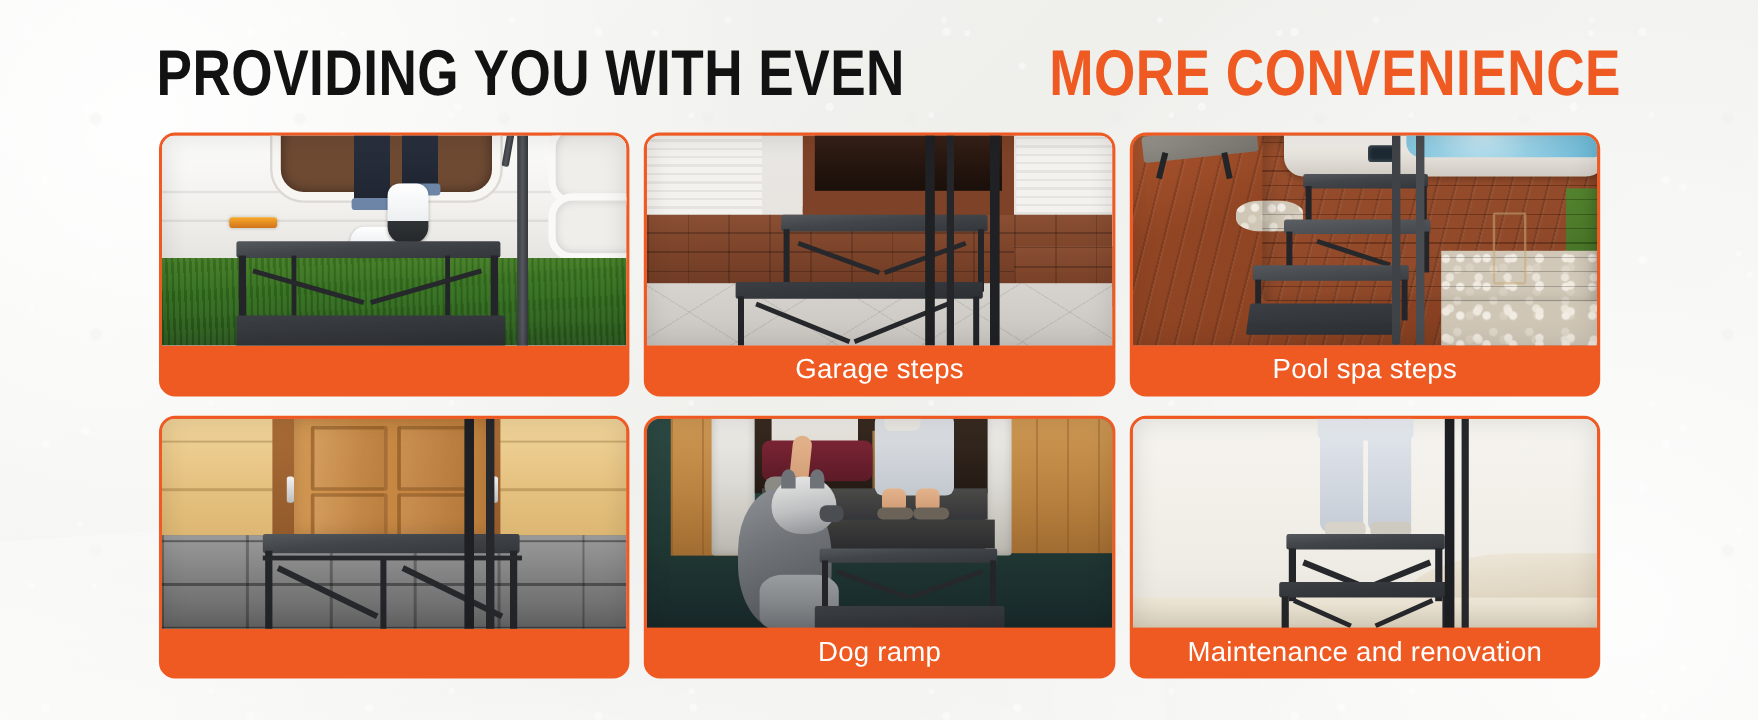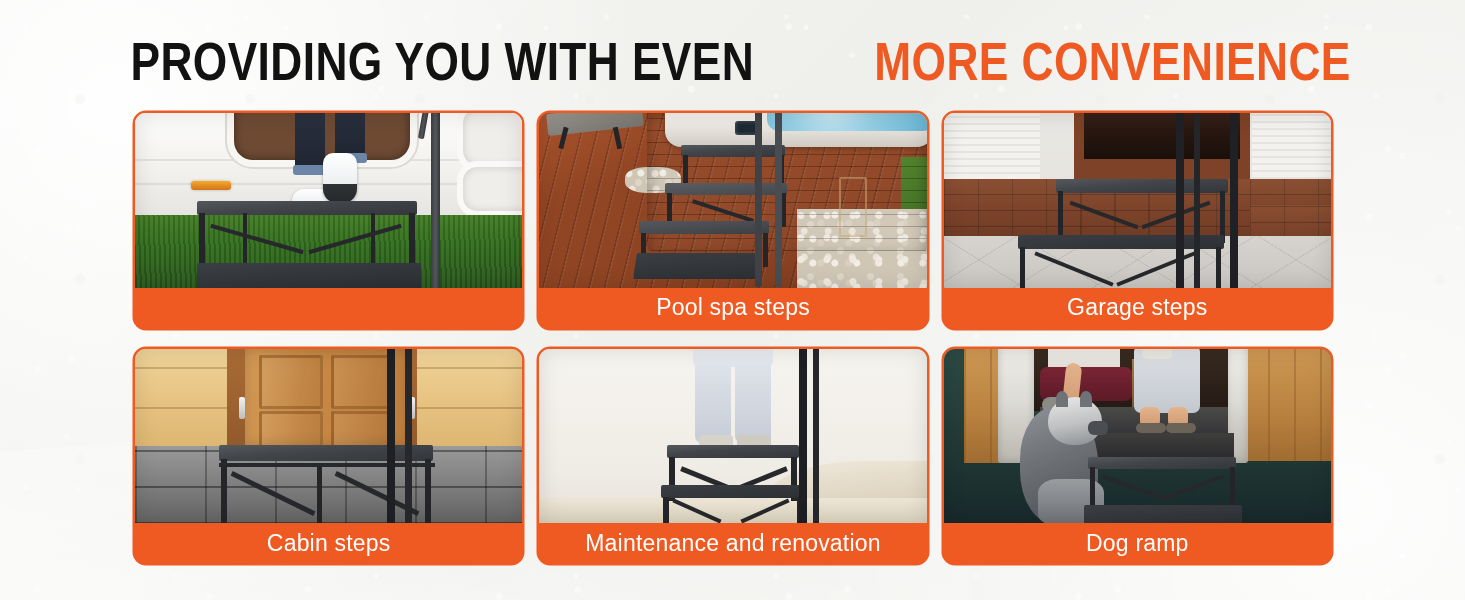--- a/index.html
+++ b/index.html
@@ -301,20 +301,56 @@
           <div class="rail" style="left:296px; top:-10px; width:9px; height:190px;"></div>
           <div class="rail" style="left:286px; top:-10px; width:6px; height:36px; transform:rotate(10deg);"></div>
           <div class="edge-shade"></div>
         </div>
       </div>
     </div>
 
     <div class="card">
       <div class="card-photo">
         <div class="scene">
+          <div class="layer gar-wall"></div>
+          <div class="layer gar-sidewall" style="left:0; top:0; width:96px; height:66px;"></div>
+          <div class="layer gar-sidewall" style="left:308px; top:0; width:82px; height:92px;"></div>
+
+          <div class="layer gar-doorframe" style="left:130px; top:-6px; width:176px; height:72px;"></div>
+          <div class="layer gar-dark" style="left:140px; top:-6px; width:156px; height:52px;"></div>
+          <div class="layer gar-doorframe" style="left:130px; top:58px; width:176px; height:10px;"></div>
+
+          <div class="layer gar-brick" style="top:66px; height:64px;"></div>
+          <div class="layer gar-brick" style="top:92px; left:306px; width:84px; height:50px;"></div>
+
+          <div class="layer gar-floor" style="height:52px;"></div>
+
+          <div class="plat-top" style="left:112px; top:66px; width:172px; height:14px;"></div>
+          <div class="leg" style="left:114px; top:78px; width:5px; height:52px;"></div>
+          <div class="leg" style="left:276px; top:78px; width:5px; height:52px;"></div>
+          <div class="brace" style="left:124px; top:100px; width:72px; height:4px; transform:rotate(20deg);"></div>
+          <div class="brace" style="left:196px; top:100px; width:72px; height:4px; transform:rotate(-20deg);"></div>
+          <div class="plat-lower" style="left:74px; top:122px; width:206px; height:14px;"></div>
+          <div class="leg" style="left:76px; top:134px; width:5px; height:44px;"></div>
+          <div class="leg" style="left:272px; top:134px; width:5px; height:44px;"></div>
+          <div class="brace" style="left:88px; top:154px; width:84px; height:4px; transform:rotate(22deg);"></div>
+          <div class="brace" style="left:170px; top:154px; width:84px; height:4px; transform:rotate(-22deg);"></div>
+
+          <div class="rail" style="left:232px; top:-8px; width:8px; height:186px; background:#1f2124;"></div>
+          <div class="rail" style="left:250px; top:-8px; width:6px; height:186px; background:#24262a;"></div>
+          <div class="rail" style="left:286px; top:-8px; width:8px; height:186px; background:#1f2124;"></div>
+          <div class="edge-shade"></div>
+        </div>
+      </div>
+      <div class="card-caption">Garage steps</div>
+    </div>
+
+    <div class="card">
+      <div class="card-photo">
+        <div class="scene">
           <div class="layer spa-deck"></div>
 
           <div class="layer spa-lounger" style="left:8px; top:-4px; width:96px; height:22px; transform:rotate(-6deg);"></div>
           <div class="leg" style="left:22px; top:14px; width:5px; height:22px; transform:rotate(14deg);"></div>
           <div class="leg" style="left:76px; top:14px; width:5px; height:22px; transform:rotate(-12deg);"></div>
 
           <div class="layer spa-grass" style="right:0; top:44px; width:26px; height:86px;"></div>
 
           <div class="layer spa-gravel" style="left:86px; top:54px; width:56px; height:26px; border-radius:40%;"></div>
           <div class="layer spa-gravel" style="right:0; top:96px; width:130px; height:80px;"></div>
@@ -341,56 +377,20 @@
           <div class="rail" style="left:236px; top:-12px; width:7px; height:186px; background:#494c50;"></div>
           <div class="edge-shade"></div>
         </div>
       </div>
       <div class="card-caption">Pool spa steps</div>
     </div>
 
     <div class="card">
       <div class="card-photo">
         <div class="scene">
-          <div class="layer gar-wall"></div>
-          <div class="layer gar-sidewall" style="left:0; top:0; width:96px; height:66px;"></div>
-          <div class="layer gar-sidewall" style="left:308px; top:0; width:82px; height:92px;"></div>
-
-          <div class="layer gar-doorframe" style="left:130px; top:-6px; width:176px; height:72px;"></div>
-          <div class="layer gar-dark" style="left:140px; top:-6px; width:156px; height:52px;"></div>
-          <div class="layer gar-doorframe" style="left:130px; top:58px; width:176px; height:10px;"></div>
-
-          <div class="layer gar-brick" style="top:66px; height:64px;"></div>
-          <div class="layer gar-brick" style="top:92px; left:306px; width:84px; height:50px;"></div>
-
-          <div class="layer gar-floor" style="height:52px;"></div>
-
-          <div class="plat-top" style="left:112px; top:66px; width:172px; height:14px;"></div>
-          <div class="leg" style="left:114px; top:78px; width:5px; height:52px;"></div>
-          <div class="leg" style="left:276px; top:78px; width:5px; height:52px;"></div>
-          <div class="brace" style="left:124px; top:100px; width:72px; height:4px; transform:rotate(20deg);"></div>
-          <div class="brace" style="left:196px; top:100px; width:72px; height:4px; transform:rotate(-20deg);"></div>
-          <div class="plat-lower" style="left:74px; top:122px; width:206px; height:14px;"></div>
-          <div class="leg" style="left:76px; top:134px; width:5px; height:44px;"></div>
-          <div class="leg" style="left:272px; top:134px; width:5px; height:44px;"></div>
-          <div class="brace" style="left:88px; top:154px; width:84px; height:4px; transform:rotate(22deg);"></div>
-          <div class="brace" style="left:170px; top:154px; width:84px; height:4px; transform:rotate(-22deg);"></div>
-
-          <div class="rail" style="left:232px; top:-8px; width:8px; height:186px; background:#1f2124;"></div>
-          <div class="rail" style="left:250px; top:-8px; width:6px; height:186px; background:#24262a;"></div>
-          <div class="rail" style="left:286px; top:-8px; width:8px; height:186px; background:#1f2124;"></div>
-          <div class="edge-shade"></div>
-        </div>
-      </div>
-      <div class="card-caption">Garage steps</div>
-    </div>
-
-    <div class="card">
-      <div class="card-photo">
-        <div class="scene">
           <div class="layer cab-siding" style="height:100px;"></div>
 
           <div class="layer cab-doorwall" style="left:92px; top:0; width:190px; height:100px;"></div>
           <div class="layer cab-door" style="left:110px; top:-4px; width:164px; height:100px;"></div>
           <div class="cab-panel" style="left:124px; top:6px; width:58px; height:48px;"></div>
           <div class="cab-panel" style="left:196px; top:6px; width:58px; height:48px;"></div>
           <div class="cab-panel" style="left:124px; top:62px; width:58px; height:34px;"></div>
           <div class="cab-panel" style="left:196px; top:62px; width:58px; height:34px;"></div>
           <div class="cab-handle" style="left:104px; top:48px; width:6px; height:22px;"></div>
           <div class="cab-handle" style="left:274px; top:48px; width:6px; height:22px;"></div>
@@ -403,21 +403,67 @@
           <div class="leg" style="left:182px; top:116px; width:5px; height:60px;"></div>
           <div class="brace" style="left:92px; top:142px; width:92px; height:5px; transform:rotate(26deg);"></div>
           <div class="brace" style="left:196px; top:142px; width:92px; height:5px; transform:rotate(26deg);"></div>
           <div class="brace" style="left:84px; top:114px; width:216px; height:4px;"></div>
 
           <div class="rail" style="left:252px; top:-8px; width:8px; height:188px; background:#1e2023;"></div>
           <div class="rail" style="left:270px; top:-8px; width:7px; height:188px; background:#26282b;"></div>
           <div class="edge-shade"></div>
         </div>
       </div>
-      <div class="card-caption">Cabin steps</div>
+    </div>
+
+    <div class="card">
+      <div class="card-photo">
+        <div class="scene">
+          <div class="layer van-wall"></div>
+
+          <div class="layer van-wood" style="left:20px; top:-6px; width:58px; height:120px;"></div>
+          <div class="layer van-wood" style="left:298px; top:-6px; width:92px; height:118px;"></div>
+
+          <div class="layer van-door" style="left:54px; top:-6px; width:36px; height:120px;"></div>
+          <div class="layer van-door" style="left:282px; top:-6px; width:22px; height:120px;"></div>
+
+          <div class="layer" style="left:90px; top:-6px; width:194px; height:68px; background:linear-gradient(180deg,#3a2c22,#241a14);"></div>
+          <div class="layer" style="left:188px; top:10px; width:54px; height:50px; background:linear-gradient(180deg,#a87b46,#7d552c);"></div>
+
+          <div class="layer van-floor" style="left:96px; top:58px; width:188px; height:26px;"></div>
+          <div class="layer van-floor" style="left:100px; top:84px; width:190px; height:24px; background:linear-gradient(180deg,#3e3e3c,#2c2c2f);"></div>
+
+          <div class="person-shirt" style="position:absolute; left:104px; top:-8px; width:72px; height:34px;"></div>
+          <div class="person-pantsA" style="position:absolute; left:96px; top:18px; width:92px; height:34px;"></div>
+          <div class="skin" style="position:absolute; left:120px; top:14px; width:16px; height:46px; border-radius:8px; transform:rotate(6deg);"></div>
+          <div class="layer" style="left:98px; top:48px; width:34px; height:16px; background:#8c8a84; border-radius:8px;"></div>
+          <div class="person-pantsB" style="position:absolute; left:190px; top:-4px; width:66px; height:68px;"></div>
+          <div class="skin" style="position:absolute; left:196px; top:58px; width:20px; height:20px;"></div>
+          <div class="skin" style="position:absolute; left:224px; top:58px; width:20px; height:20px;"></div>
+          <div class="layer" style="left:192px; top:74px; width:30px; height:10px; background:#6b6258; border-radius:5px;"></div>
+          <div class="layer" style="left:222px; top:74px; width:30px; height:10px; background:#6b6258; border-radius:5px;"></div>
+          <div class="layer" style="left:198px; top:-14px; width:30px; height:24px; background:#e8e6e0; border-radius:5px;"></div>
+
+          <div class="dog-body" style="position:absolute; left:76px; top:58px; width:78px; height:118px;"></div>
+          <div class="dog-head" style="position:absolute; left:104px; top:48px; width:54px; height:48px;"></div>
+          <div class="layer" style="left:144px; top:72px; width:20px; height:14px; background:#4a4d52; border-radius:6px;"></div>
+          <div class="layer" style="left:112px; top:42px; width:12px; height:16px; background:#6f7378; border-radius:50% 50% 0 0;"></div>
+          <div class="layer" style="left:136px; top:42px; width:12px; height:16px; background:#6f7378; border-radius:50% 50% 0 0;"></div>
+          <div class="layer" style="left:94px; top:130px; width:66px; height:46px; background:linear-gradient(180deg,#9a9da0,#6d7074); border-radius:30% 30% 24% 24%;"></div>
+
+          <div class="plat-top" style="left:144px; top:108px; width:148px; height:12px;"></div>
+          <div class="leg" style="left:146px; top:118px; width:5px; height:42px;"></div>
+          <div class="leg" style="left:286px; top:118px; width:5px; height:42px;"></div>
+          <div class="brace" style="left:156px; top:136px; width:64px; height:4px; transform:rotate(20deg);"></div>
+          <div class="brace" style="left:218px; top:136px; width:64px; height:4px; transform:rotate(-20deg);"></div>
+          <div class="plat-lower" style="left:140px; top:156px; width:158px; height:22px;"></div>
+          <div class="edge-shade"></div>
+        </div>
+      </div>
+      <div class="card-caption">Dog ramp</div>
     </div>
 
     <div class="card">
       <div class="card-photo">
         <div class="scene">
           <div class="layer mt-wall"></div>
 
           <div class="layer mt-cloth" style="right:0; top:112px; width:160px; height:64px; border-radius:60% 0 0 0;"></div>
           <div class="layer mt-cloth" style="left:0; bottom:0; width:100%; height:26px; background:linear-gradient(180deg,#ece5d6,#dbd2bd);"></div>
 
@@ -440,61 +486,14 @@
           <div class="brace" style="left:200px; top:160px; width:52px; height:4px; transform:rotate(-24deg);"></div>
 
           <div class="rail" style="left:260px; top:-10px; width:8px; height:186px; background:#1d1f22;"></div>
           <div class="rail" style="left:274px; top:-10px; width:6px; height:186px; background:#26282b;"></div>
           <div class="edge-shade"></div>
         </div>
       </div>
       <div class="card-caption">Maintenance and renovation</div>
     </div>
 
-    <div class="card">
-      <div class="card-photo">
-        <div class="scene">
-          <div class="layer van-wall"></div>
-
-          <div class="layer van-wood" style="left:20px; top:-6px; width:58px; height:120px;"></div>
-          <div class="layer van-wood" style="left:298px; top:-6px; width:92px; height:118px;"></div>
-
-          <div class="layer van-door" style="left:54px; top:-6px; width:36px; height:120px;"></div>
-          <div class="layer van-door" style="left:282px; top:-6px; width:22px; height:120px;"></div>
-
-          <div class="layer" style="left:90px; top:-6px; width:194px; height:68px; background:linear-gradient(180deg,#3a2c22,#241a14);"></div>
-          <div class="layer" style="left:188px; top:10px; width:54px; height:50px; background:linear-gradient(180deg,#a87b46,#7d552c);"></div>
-
-          <div class="layer van-floor" style="left:96px; top:58px; width:188px; height:26px;"></div>
-          <div class="layer van-floor" style="left:100px; top:84px; width:190px; height:24px; background:linear-gradient(180deg,#3e3e3c,#2c2c2f);"></div>
-
-          <div class="person-shirt" style="position:absolute; left:104px; top:-8px; width:72px; height:34px;"></div>
-          <div class="person-pantsA" style="position:absolute; left:96px; top:18px; width:92px; height:34px;"></div>
-          <div class="skin" style="position:absolute; left:120px; top:14px; width:16px; height:46px; border-radius:8px; transform:rotate(6deg);"></div>
-          <div class="layer" style="left:98px; top:48px; width:34px; height:16px; background:#8c8a84; border-radius:8px;"></div>
-          <div class="person-pantsB" style="position:absolute; left:190px; top:-4px; width:66px; height:68px;"></div>
-          <div class="skin" style="position:absolute; left:196px; top:58px; width:20px; height:20px;"></div>
-          <div class="skin" style="position:absolute; left:224px; top:58px; width:20px; height:20px;"></div>
-          <div class="layer" style="left:192px; top:74px; width:30px; height:10px; background:#6b6258; border-radius:5px;"></div>
-          <div class="layer" style="left:222px; top:74px; width:30px; height:10px; background:#6b6258; border-radius:5px;"></div>
-          <div class="layer" style="left:198px; top:-14px; width:30px; height:24px; background:#e8e6e0; border-radius:5px;"></div>
-
-          <div class="dog-body" style="position:absolute; left:76px; top:58px; width:78px; height:118px;"></div>
-          <div class="dog-head" style="position:absolute; left:104px; top:48px; width:54px; height:48px;"></div>
-          <div class="layer" style="left:144px; top:72px; width:20px; height:14px; background:#4a4d52; border-radius:6px;"></div>
-          <div class="layer" style="left:112px; top:42px; width:12px; height:16px; background:#6f7378; border-radius:50% 50% 0 0;"></div>
-          <div class="layer" style="left:136px; top:42px; width:12px; height:16px; background:#6f7378; border-radius:50% 50% 0 0;"></div>
-          <div class="layer" style="left:94px; top:130px; width:66px; height:46px; background:linear-gradient(180deg,#9a9da0,#6d7074); border-radius:30% 30% 24% 24%;"></div>
-
-          <div class="plat-top" style="left:144px; top:108px; width:148px; height:12px;"></div>
-          <div class="leg" style="left:146px; top:118px; width:5px; height:42px;"></div>
-          <div class="leg" style="left:286px; top:118px; width:5px; height:42px;"></div>
-          <div class="brace" style="left:156px; top:136px; width:64px; height:4px; transform:rotate(20deg);"></div>
-          <div class="brace" style="left:218px; top:136px; width:64px; height:4px; transform:rotate(-20deg);"></div>
-          <div class="plat-lower" style="left:140px; top:156px; width:158px; height:22px;"></div>
-          <div class="edge-shade"></div>
-        </div>
-      </div>
-      <div class="card-caption">Dog ramp</div>
-    </div>
-
   </div>
 </div>
 
 </body></html>

